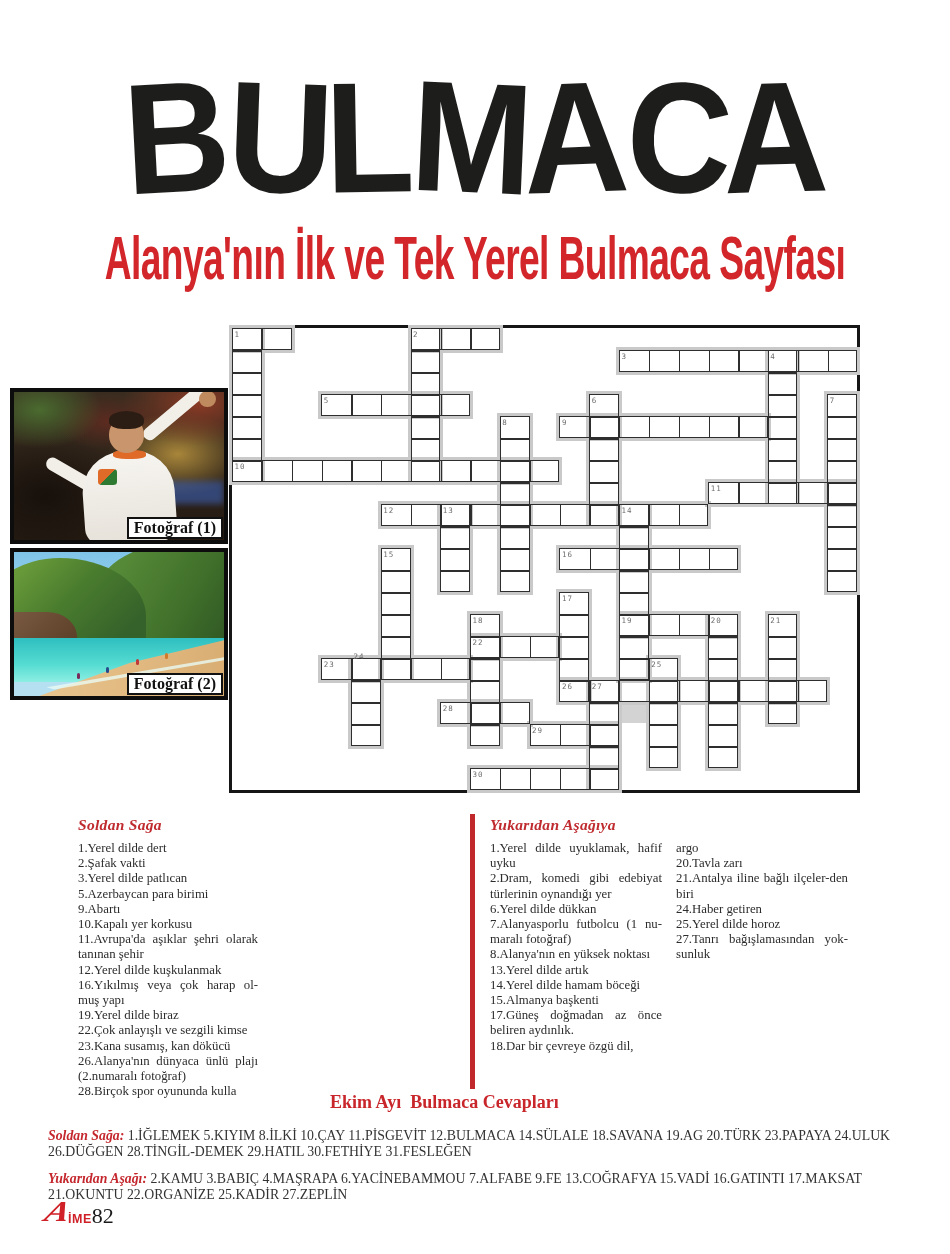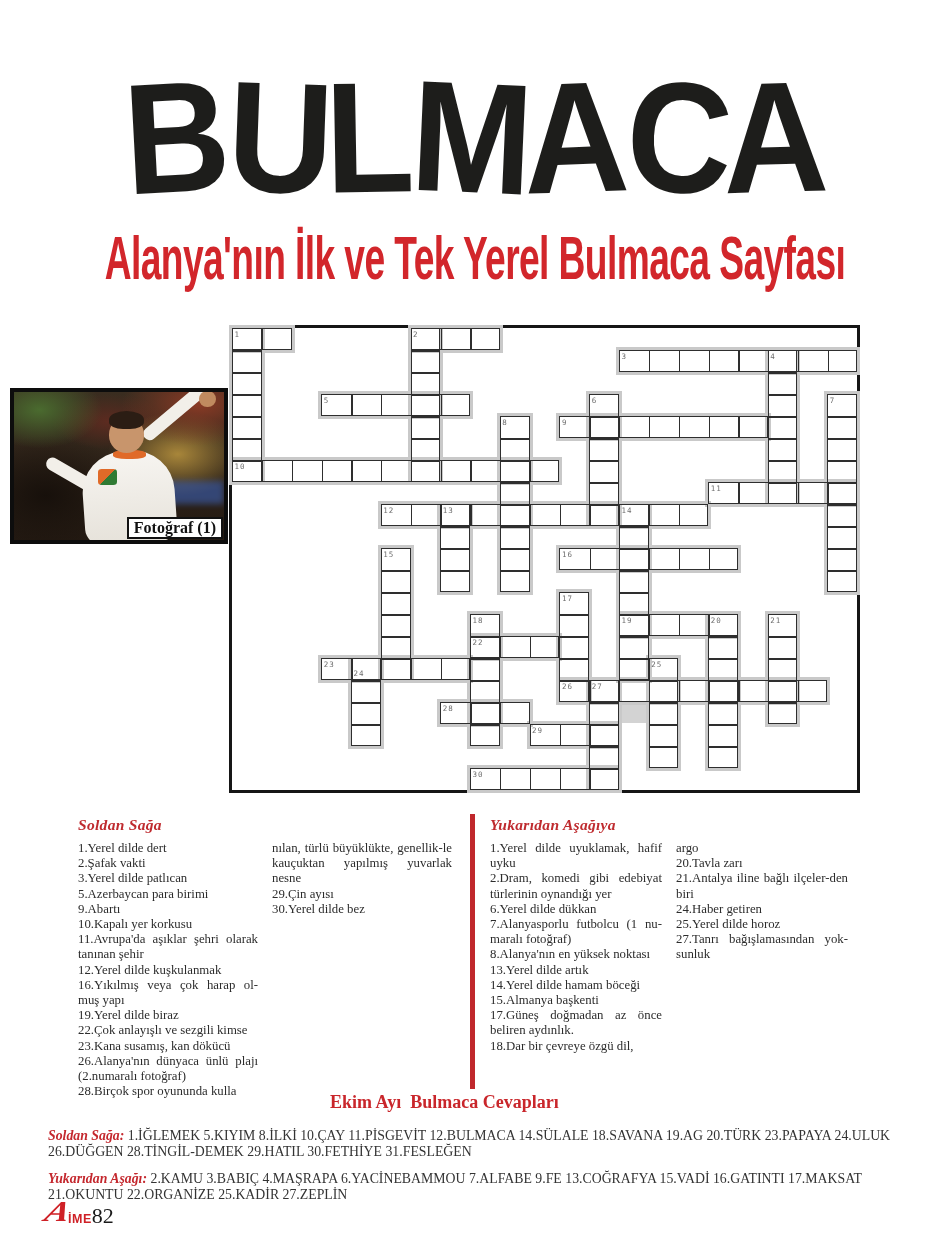--- a/index.html
+++ b/index.html
@@ -93,20 +93,34 @@
     <div class="p1-hand"></div>
     <div class="p1-armL"></div>
     <div class="p1-torso"></div>
     <div class="p1-collar"></div>
     <div class="p1-head"></div>
     <div class="p1-hair"></div>
     <div class="p1-crest"></div>
     <div class="photo-cap">Fotoğraf (1)</div>
   </div>
 
+  <div class="photo" id="photo2">
+    <div class="p2-sky"></div>
+    <div class="p2-hill2"></div>
+    <div class="p2-hill1"></div>
+    <div class="p2-cliff"></div>
+    <div class="p2-sea"></div>
+    <div class="p2-sand"></div>
+    <div class="p2-foam"></div>
+    <span class="dotp" style="left:58%;top:74%;background:#c03a3a;"></span>
+    <span class="dotp" style="left:44%;top:80%;background:#274a8a;"></span>
+    <span class="dotp" style="left:72%;top:70%;background:#d07a2a;"></span>
+    <span class="dotp" style="left:30%;top:84%;background:#7a2a5a;"></span>
+    <div class="photo-cap">Fotoğraf (2)</div>
+  </div>
 
   <div class="grid-frame">
     <div id="grid">
         <div class="gcell" style="left: 387.905px; top: 375px; width: 27.7619px; height: 20px;"></div>
         <div>
           <div class="halo" style="left: 0px; top: 0px; width: 59.5238px; height: 22px;"></div>
           <div class="halo" style="left: 178.571px; top: 0px; width: 89.2857px; height: 22px;"></div>
           <div class="halo" style="left: 386.905px; top: 22px; width: 238.095px; height: 22px;"></div>
           <div class="halo" style="left: 89.2857px; top: 66px; width: 148.81px; height: 22px;"></div>
           <div class="halo" style="left: 327.381px; top: 88px; width: 208.333px; height: 22px;"></div>
@@ -381,21 +395,21 @@
         <div class="num" style="left: 359.643px; top: 67.5px; width: 29.7619px; height: 10px;">6</div>
         <div class="num" style="left: 597.738px; top: 67.5px; width: 29.7619px; height: 10px;">7</div>
         <div class="num" style="left: 270.357px; top: 89.5px; width: 29.7619px; height: 10px;">8</div>
         <div class="num" style="left: 210.833px; top: 177.5px; width: 29.7619px; height: 10px;">13</div>
         <div class="num" style="left: 389.405px; top: 177.5px; width: 29.7619px; height: 10px;">14</div>
         <div class="num" style="left: 151.31px; top: 221.5px; width: 52px; height: 10px;">15</div>
         <div class="num" style="left: 329.881px; top: 265.5px; width: 29.7619px; height: 10px;">17</div>
         <div class="num" style="left: 240.595px; top: 287.5px; width: 29.7619px; height: 10px;">18</div>
         <div class="num" style="left: 478.69px; top: 287.5px; width: 29.7619px; height: 10px;">20</div>
         <div class="num" style="left: 538.214px; top: 287.5px; width: 29.7619px; height: 10px;">21</div>
-        <div class="num" style="left: 121.548px; top: 341px; width: 22px; height: 10px;">24</div>
+        <div class="num" style="left: 121.548px; top: 324px; width: 22px; height: 10px;">24</div>
         <div class="num" style="left: 419.167px; top: 331.5px; width: 29.7619px; height: 10px;">25</div>
         <div class="num" style="left: 359.643px; top: 353.5px; width: 29.7619px; height: 10px;">27</div>
       </div>
   </div>
 
   <div class="clues-h" style="left:78px;top:816px;">Soldan Sağa</div>
   <div class="clues-h" style="left:490px;top:816px;">Yukarıdan Aşağıya</div>
   <div class="clue-col" id="acol1" style="left:78px;width:180px;">
       <div class="clue">1.Yerel dilde dert</div>
       <div class="clue">2.Şafak vakti</div>
@@ -404,25 +418,20 @@
       <div class="clue">9.Abartı</div>
       <div class="clue">10.Kapalı yer korkusu</div>
       <div class="clue">11.Avrupa'da aşıklar şehri olarak tanınan şehir</div>
       <div class="clue">12.Yerel dilde kuşkulanmak</div>
       <div class="clue">16.Yıkılmış veya çok harap ol-muş yapı</div>
       <div class="clue">19.Yerel dilde biraz</div>
       <div class="clue">22.Çok anlayışlı ve sezgili kimse</div>
       <div class="clue">23.Kana susamış, kan dökücü</div>
       <div class="clue">26.Alanya'nın dünyaca ünlü plajı (2.numaralı fotoğraf)</div>
       <div class="clue">28.Birçok spor oyununda kulla</div>
-    </div>
-  <div class="clue-col" id="acol2" style="left:272px;width:180px;">
-      <div class="clue">nılan, türlü büyüklükte, genellik-le kauçuktan yapılmış yuvarlak nesne</div>
-      <div class="clue">29.Çin ayısı</div>
-      <div class="clue">30.Yerel dilde bez</div>
     </div>
   <div class="clue-col" id="dcol1" style="left:490px;width:172px;">
       <div class="clue">1.Yerel dilde uyuklamak, hafif uyku</div>
       <div class="clue">2.Dram, komedi gibi edebiyat türlerinin oynandığı yer</div>
       <div class="clue">6.Yerel dilde dükkan</div>
       <div class="clue">7.Alanyasporlu futbolcu (1 nu-maralı fotoğraf)</div>
       <div class="clue">8.Alanya'nın en yüksek noktası</div>
       <div class="clue">13.Yerel dilde artık</div>
       <div class="clue">14.Yerel dilde hamam böceği</div>
       <div class="clue">15.Almanya başkenti</div>

